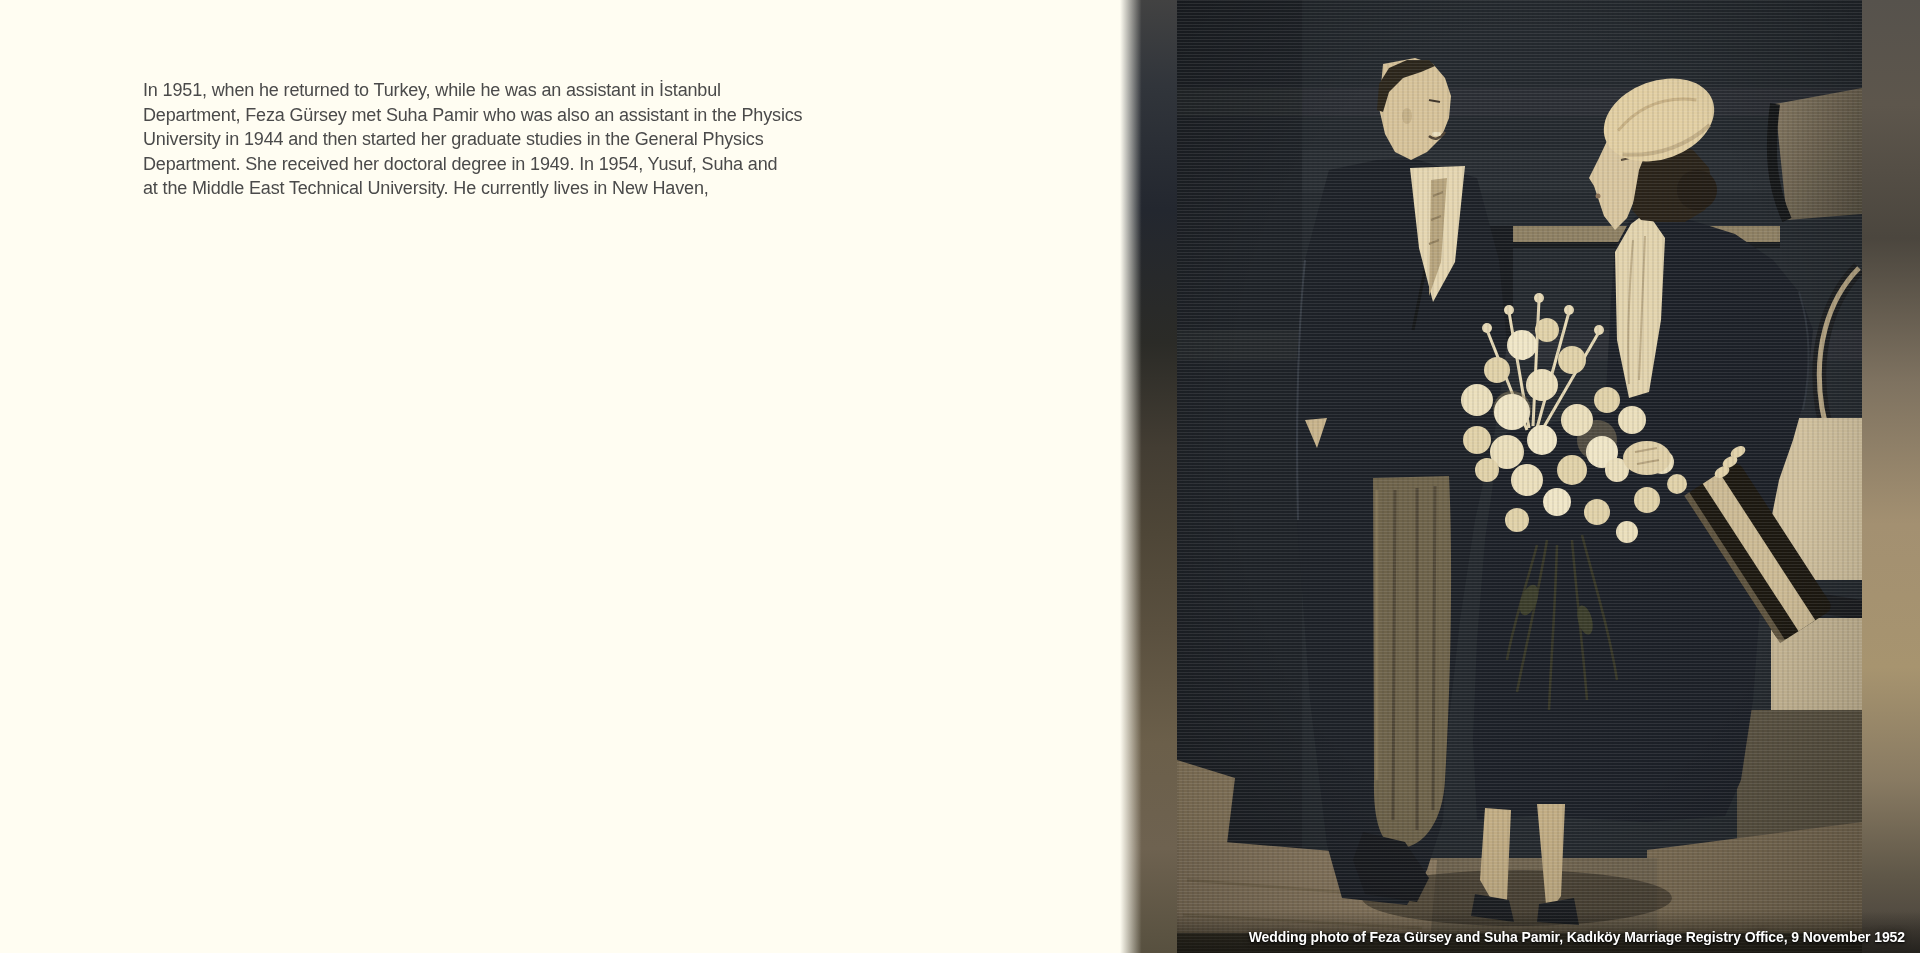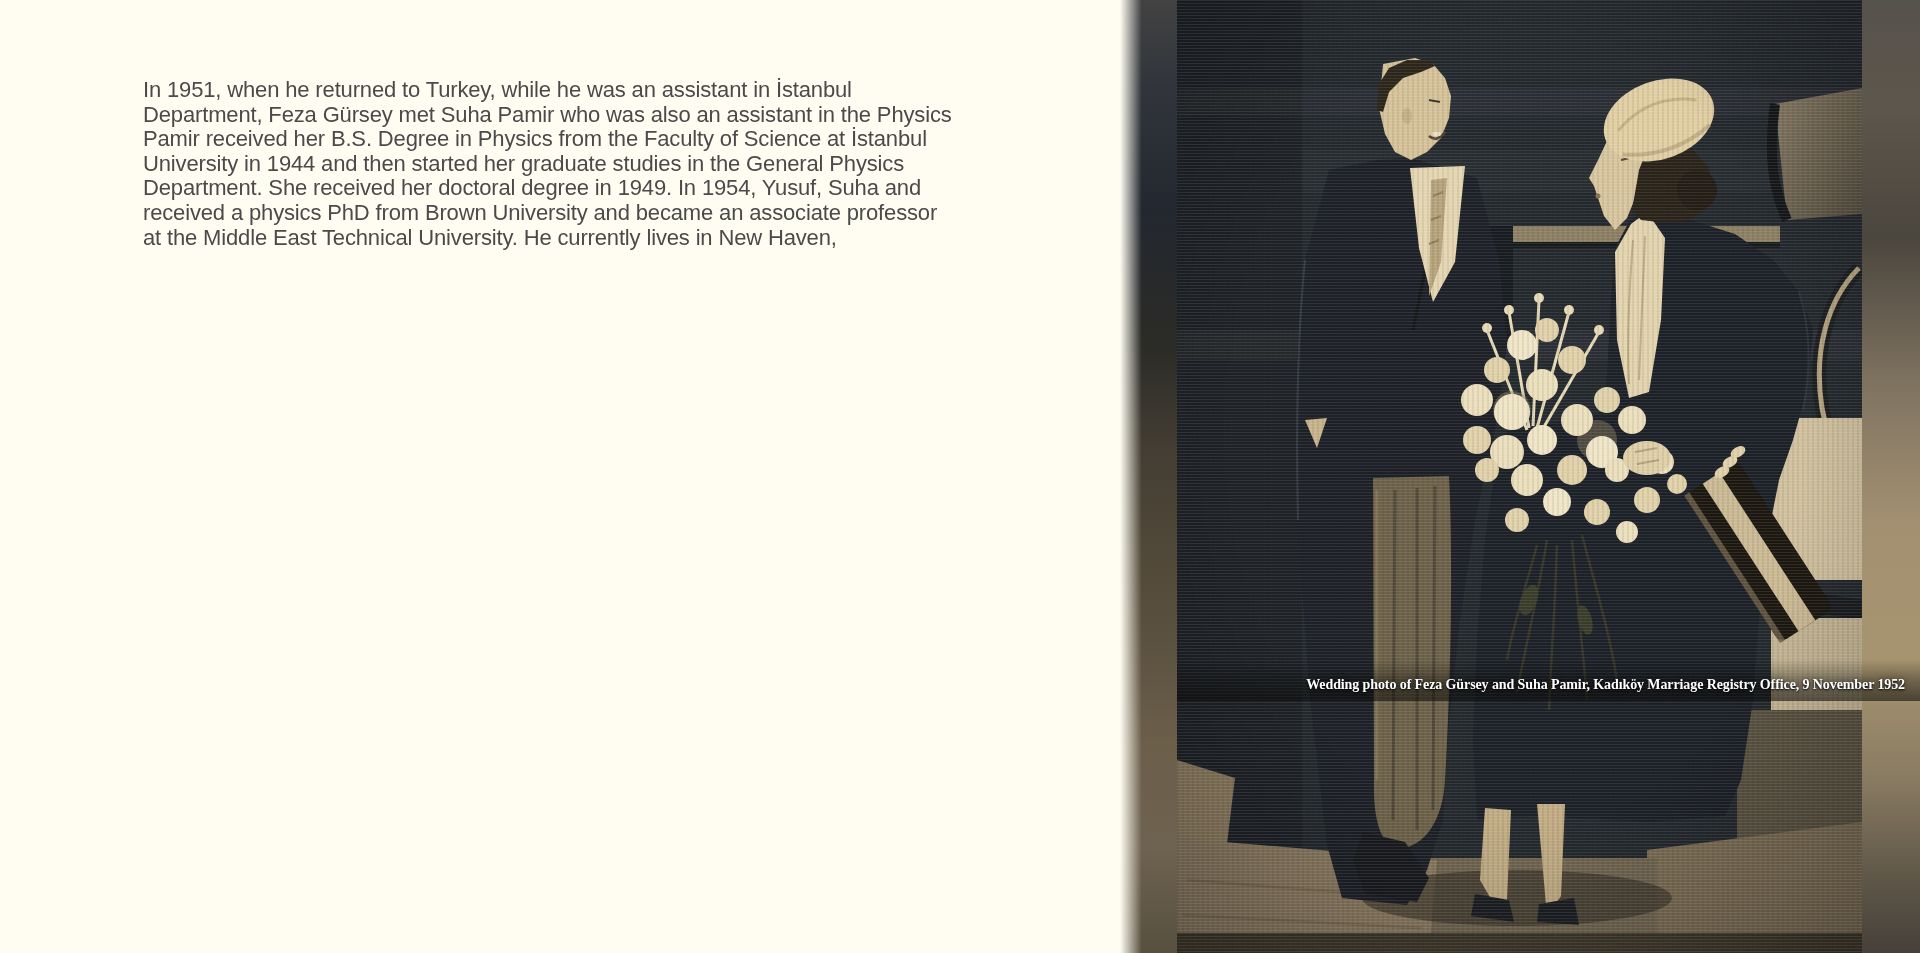--- a/index.html
+++ b/index.html
@@ -6,28 +6,27 @@
   body{
     width:1920px;height:953px;overflow:hidden;position:relative;
     background:#FFFDF2;
     font-family:"Liberation Sans",sans-serif;
   }
   
   .article{
     position:absolute;left:143px;top:78px;width:700px;
   }
   .article-line{
-    font-size:22px;line-height:24.6px;letter-spacing:-0.15px;
+    font-size:18px;line-height:24.6px;letter-spacing:-0.15px;
     color:#4A4A4A;white-space:nowrap;
   }
   
   .photo-panel{
-    position:absolute;left:1120px;top:0;width:800px;height:701px;
+    position:absolute;left:1120px;top:0;width:800px;height:953px;
     background:#1c222b;
-    font-family:Liberation Serif, serif;
   }
   .blur-left{
     position:absolute;left:0;top:0;width:57px;height:953px;
     background:linear-gradient(180deg,
       #424242 0%, #31353b 9%, #23272f 22%, #2b2b27 36%, #433d33 47%,
       #4e4637 56%, #5a503f 66%, #6b5f4a 78%, #6e6250 89%, #57503f 100%);
   }
   .blur-left::before{
     content:"";position:absolute;inset:0;
     background:linear-gradient(90deg,#FFFDF2 0%, rgba(255,253,242,0) 38%);
@@ -60,24 +59,22 @@
     text-shadow:0 1px 2px rgba(0,0,0,.95), 0 0 6px rgba(0,0,0,.55);
     white-space:nowrap;
   }
 </style>
 </head>
 <body>
 
 <div class="article">
   <div class="article-line">In 1951, when he returned to Turkey, while he was an assistant in İstanbul</div>
   <div class="article-line">Department, Feza Gürsey met Suha Pamir who was also an assistant in the Physics</div>
-  <div class="article-line">Pamir received her B.S. Degree in Physics from the Faculty of Science at İstanbul</div>
   <div class="article-line">University in 1944 and then started her graduate studies in the General Physics</div>
   <div class="article-line">Department. She received her doctoral degree in 1949. In 1954, Yusuf, Suha and</div>
-  <div class="article-line">received a physics PhD from Brown University and became an associate professor</div>
   <div class="article-line">at the Middle East Technical University. He currently lives in New Haven,</div>
 </div>
 
 <figure class="photo-panel" style="margin:0" aria-label="Sepia wedding photograph: a smiling man in a dark suit faces a woman wearing a cream halo hat and dark suit who holds a white flower bouquet and a glossy clutch, standing beside a car">
   <div class="blur-left"></div>
   <div class="blur-right"></div>
 
   <div class="photo-main">
     <svg viewBox="0 0 685 953" preserveAspectRatio="none" aria-hidden="true">
       <defs>

